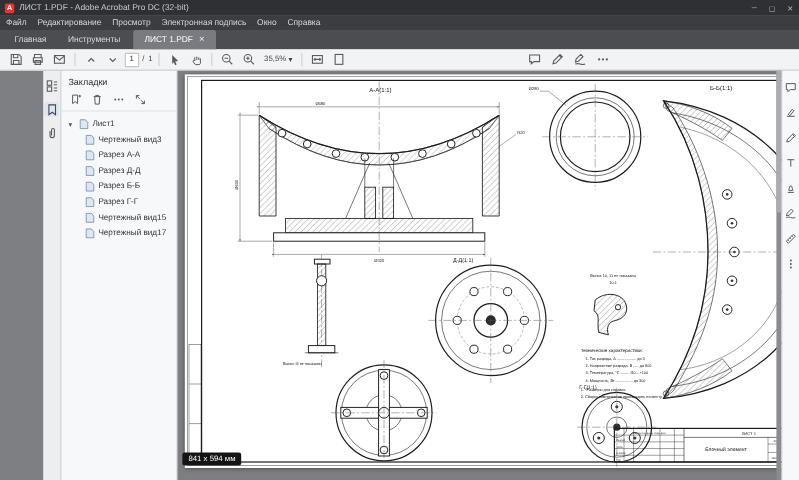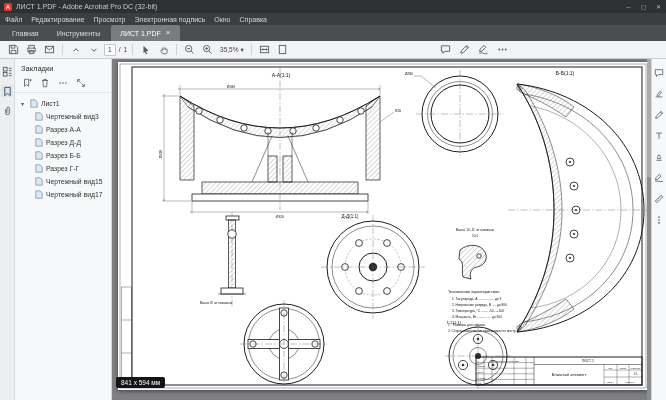--- a/index.html
+++ b/index.html
@@ -22,21 +22,21 @@
            padding:0 6px;gap:3px;}
   .tb-btn{min-width:15px;height:14px;display:flex;align-items:center;justify-content:center;border-radius:2px;}
   .tb-btn svg{display:block;}
   .tb-sep{width:1px;height:11px;background:#d2d3d5;margin:0 2px;}
   .page-field{font-size:6.5px;color:#333;background:#fff;border:1px solid #c5c6c8;padding:0 3px;height:10px;
               line-height:10px;border-radius:1px;}
   .tb-text{font-size:6.5px;color:#444;}
   .zoom-btn{display:flex;align-items:center;gap:2px;font-size:6.5px;color:#444;padding:0 2px;}
   .tb-right{margin-left:auto;margin-right:150px;display:flex;gap:4px;}
   
-  .content{display:flex;height:341px;}
+  .content{display:flex;height:341px;padding-left:36px;}
   .leftstrip{width:14px;background:#eceef0;border-right:1px solid #d9dadc;display:flex;flex-direction:column;
              align-items:center;padding-top:6px;gap:8px;}
   .strip-btn{width:12px;height:12px;display:flex;align-items:center;justify-content:center;border-radius:2px;}
   .strip-btn.active{background:#dde5ee;}
   .sidebar{width:96px;background:#f7f8f9;border-right:1px solid #d5d6d8;display:flex;flex-direction:column;}
   .sidebar-header{font-size:7.5px;color:#2e2e2e;padding:5px 6px 2px;}
   .sidebar-tools{display:flex;gap:7px;padding:2px 6px 4px;border-bottom:1px solid #e3e4e6;}
   .sb-tool{width:11px;height:11px;display:flex;align-items:center;justify-content:center;}
   .tree{padding:4px 2px;font-size:6.8px;color:#333;}
   .tree-row{display:flex;align-items:center;gap:3px;height:13px;padding-left:4px;white-space:nowrap;}

